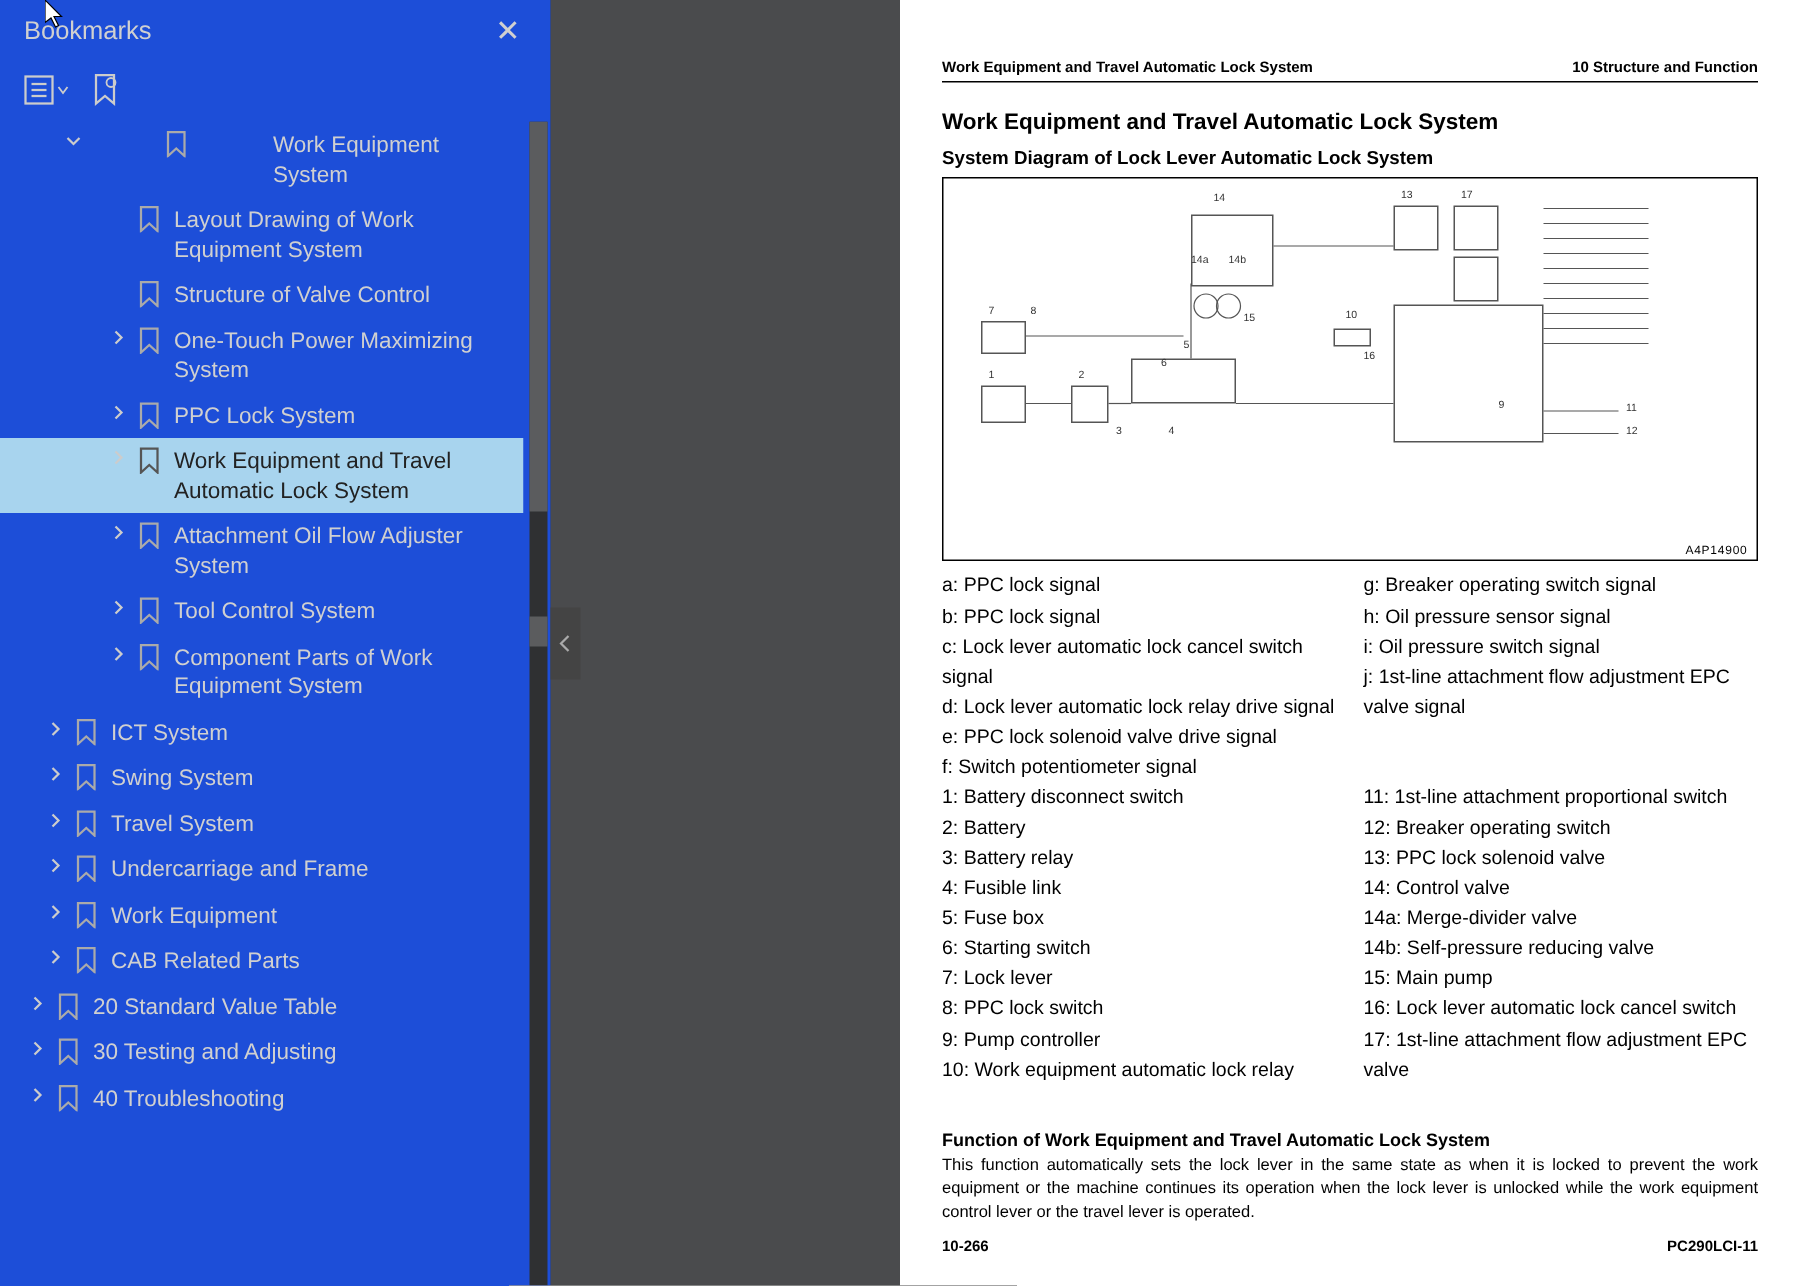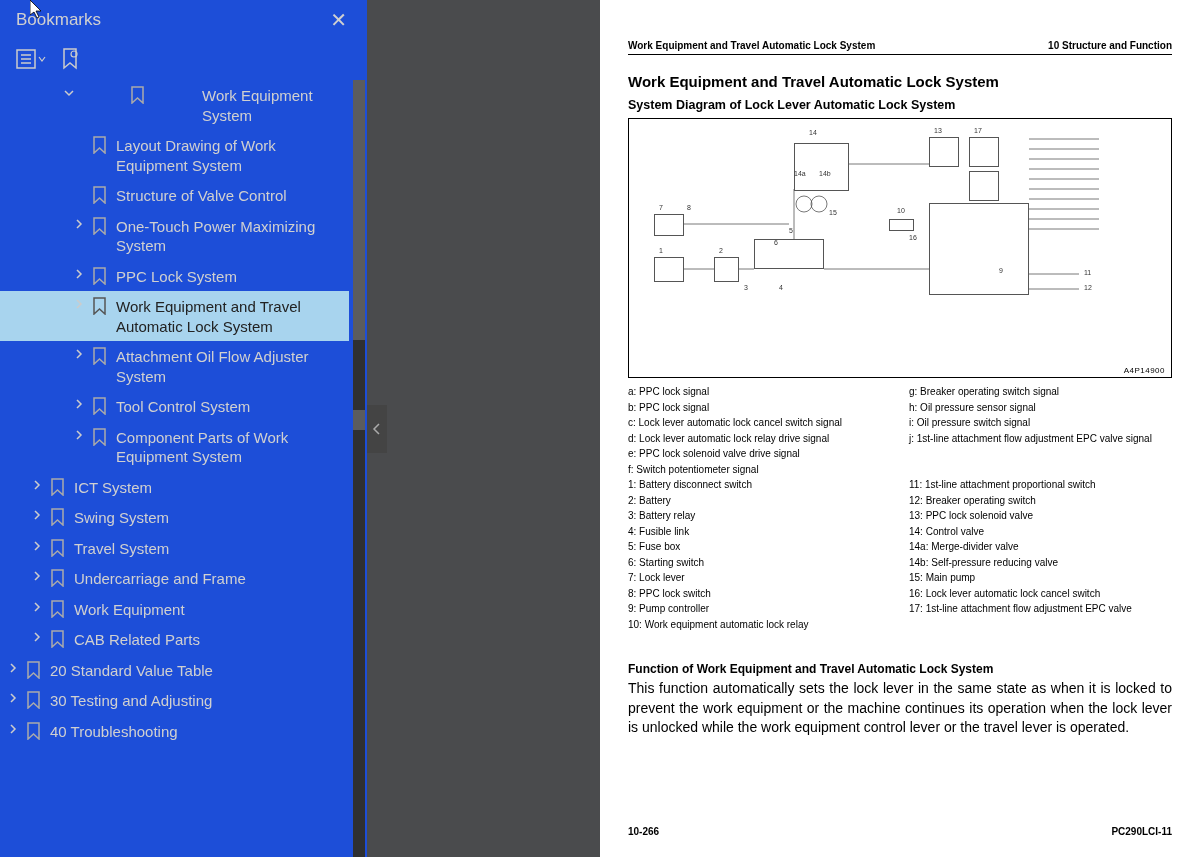--- a/index.html
+++ b/index.html
@@ -12,37 +12,37 @@
 .toolbar svg { display: block; }
 .tree { flex: 1; overflow: hidden; position: relative; padding-right: 18px; font-size: 15px; }
 .tree-scroll { height: 100%; overflow-y: hidden; }
 .scrollbar-track { position: absolute; right: 2px; top: 0; width: 12px; height: 100%; background: #2f3032; }
 .scrollbar-thumb { position: absolute; right: 2px; width: 12px; background: #5b5c5e; }
 .node { display: flex; align-items: flex-start; padding: 5px 6px 5px 0; cursor: pointer; line-height: 1.3; }
 .node.selected { background: #a8d4ee; color: #222; }
 .chev { width: 18px; flex: 0 0 18px; display: flex; justify-content: center; align-items: center; margin-top: 2px; }
 .bm-icon { width: 22px; flex: 0 0 22px; display: flex; justify-content: center; align-items: center; margin-top: 1px; }
 .node-label { flex: 1; padding-left: 6px; padding-top: 1px; }
-.ind0 { padding-left: 4px; }
+.ind0 { padding-left: 16px; }
 .ind1 { padding-left: 28px; }
-.ind2 { padding-left: 60px; gap: 48px; }
+.ind2 { padding-left: 40px; gap: 48px; }
 .ind3 { padding-left: 70px; }
 .collapse-handle { position: absolute; left: 367px; top: 50%; transform: translateY(-50%); width: 20px; height: 48px; background: #444; display: flex; align-items: center; justify-content: center; z-index: 5; cursor: pointer; }
 .content { flex: 1; background: #4a4b4d; display: flex; justify-content: flex-end; }
 .page { background: #fff; width: 600px; height: 100%; padding: 40px 28px 20px 28px; font-family: Arial, Helvetica, sans-serif; color: #000; display: flex; flex-direction: column; }
 .page-head-row { display: flex; justify-content: space-between; font-size: 10px; font-weight: bold; border-bottom: 1.5px solid #000; padding-bottom: 3px; margin-bottom: 18px; }
 .page h1 { font-size: 15px; font-weight: bold; margin-bottom: 8px; }
 .page h2 { font-size: 12.5px; font-weight: bold; margin-bottom: 6px; }
 .diagram-box { border: 1px solid #000; width: 100%; height: 260px; position: relative; background: #fff; margin-bottom: 6px; }
 .diagram-ref { position: absolute; bottom: 2px; right: 6px; font-size: 8px; letter-spacing: 0.5px; }
-.legend { display: flex; gap: 18px; font-size: 10px; line-height: 1.55; margin-bottom: 12px; }
+.legend { display: flex; gap: 18px; font-size: 13px; line-height: 1.55; margin-bottom: 12px; }
 .legend-col { flex: 1; }
 .legend-row { display: block; }
 .func-title { font-size: 12px; font-weight: bold; margin-top: 18px; margin-bottom: 3px; }
-.func-body { font-size: 14px; line-height: 1.4; text-align: justify; }
+.func-body { font-size: 11px; line-height: 1.4; text-align: justify; }
 .page-foot { margin-top: auto; display: flex; justify-content: space-between; font-size: 10px; font-weight: bold; padding-top: 10px; }
 .diag-el { position: absolute; border: 1px solid #555; }
 .diag-label { position: absolute; font-size: 7px; color: #333; }
 </style>
 </head>
 <body>
 
 <div class="cursor-arrow">
 <svg width="16" height="20" viewBox="0 0 16 20">
       <path d="M0 0 L0 15 L4 12 L7 18 L9 17 L6 11 L11 11 Z" fill="#fff" stroke="#000" stroke-width="0.8"></path>

